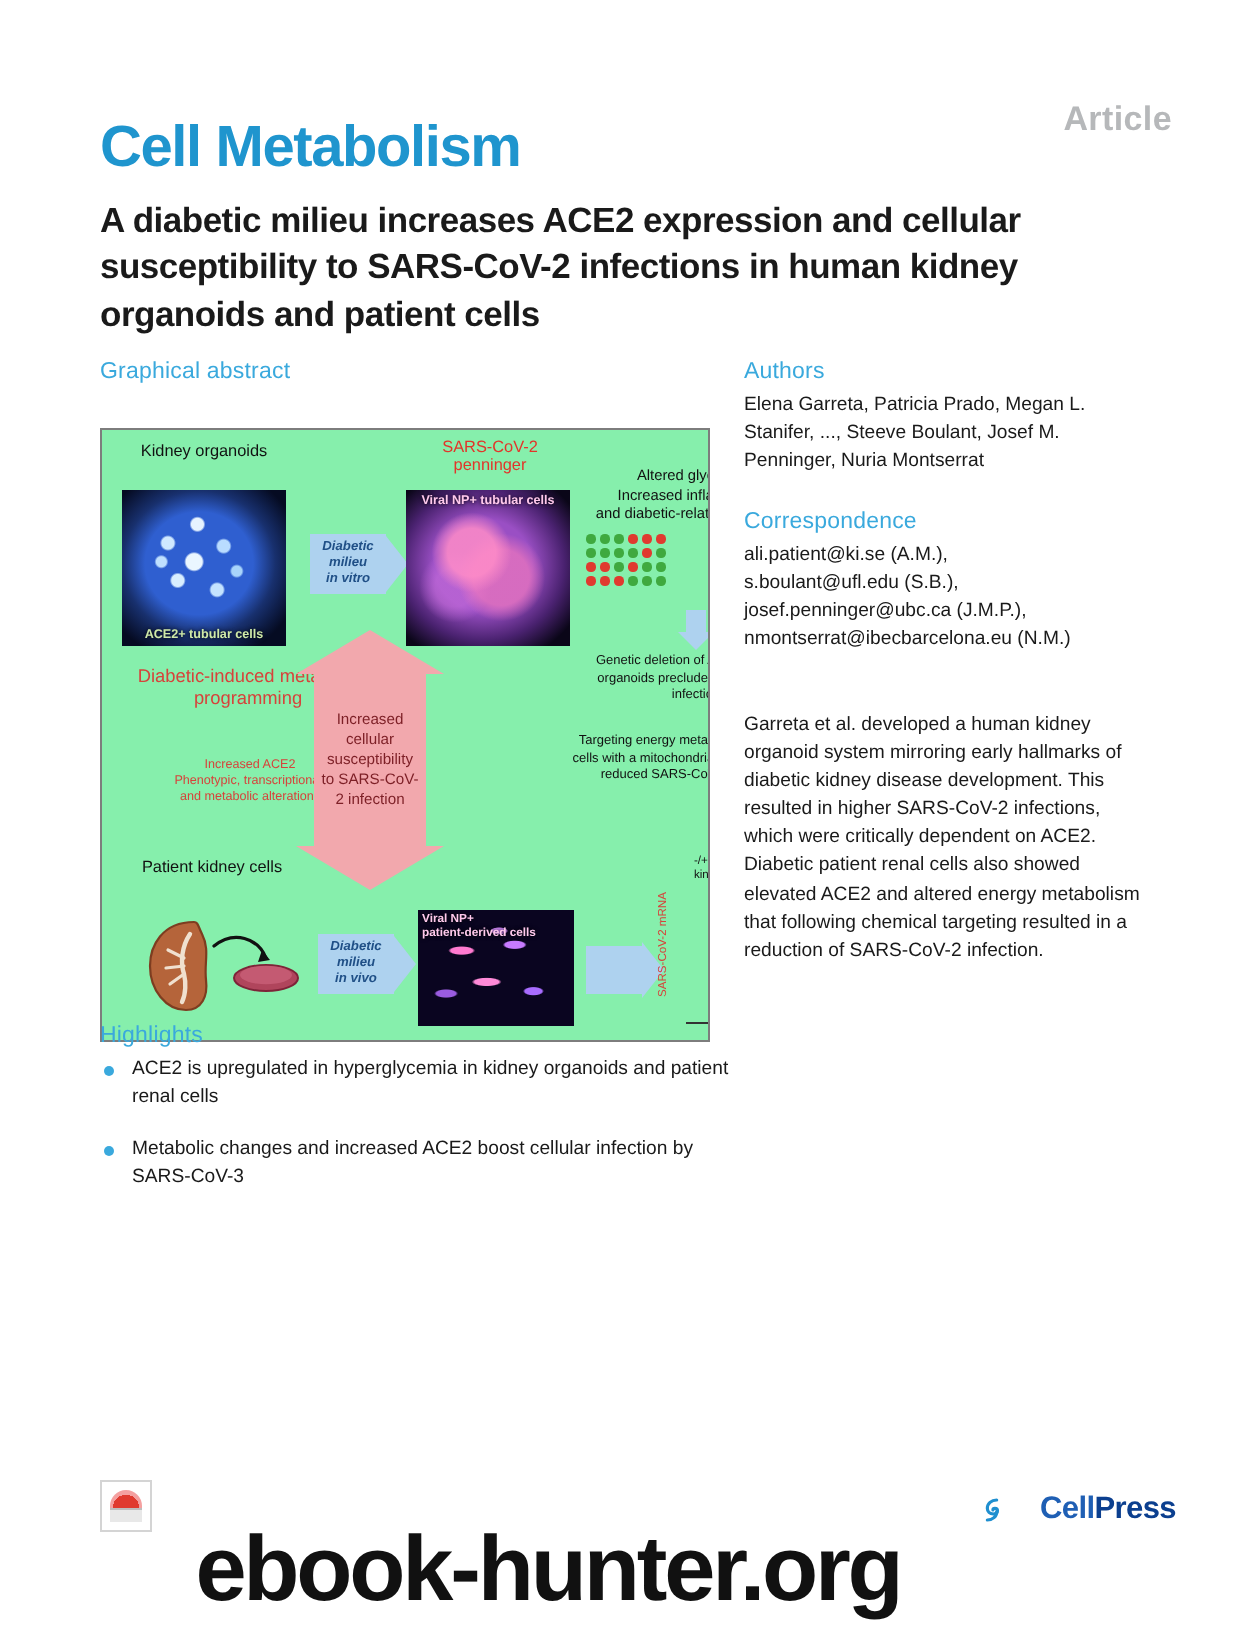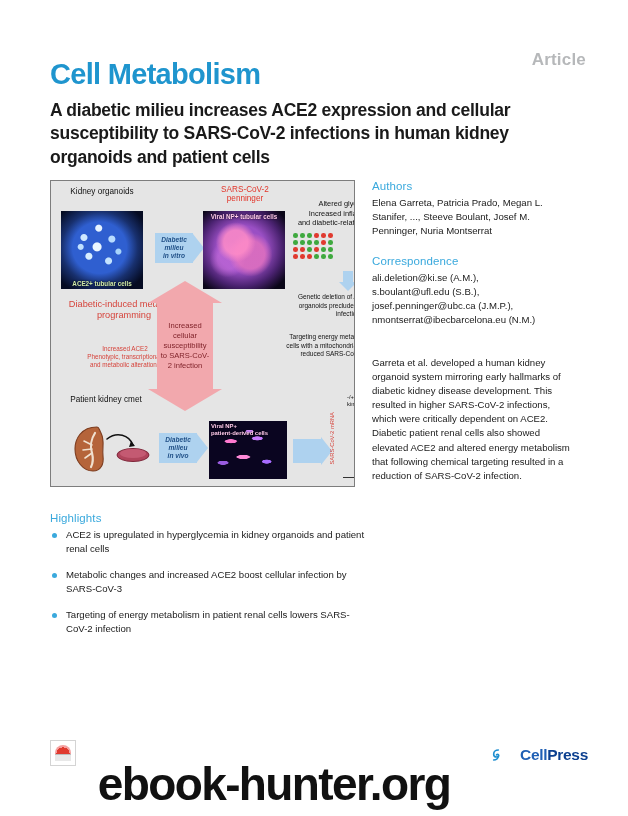--- a/index.html
+++ b/index.html
@@ -29,23 +29,23 @@
 
   
   .sec-head {
     font-size:11.5px; color:#3aa9dd; font-weight:normal;
     letter-spacing:.1px;
   }
 
   
   .ga-label { position:absolute; left:50px; top:180px; }
   .figure {
-    position:absolute; left:50px; top:180px;
+    position:absolute; left:50px; top:214px;
     width:305px; height:307px;
-    border:1px solid #7d7d7d; background:#e5e5e5;
+    border:1px solid #7d7d7d; background:#86efac;
     overflow:hidden;
   }
   .hl-label { position:absolute; left:50px; top:512px; }
   .highlights {
     position:absolute; left:50px; top:528px; width:320px;
   }
   .hl-item { position:relative; padding-left:16px; margin-bottom:12px; }
   .hl-bullet {
     position:absolute; left:2px; top:5px;
     width:5px; height:5px; border-radius:50%; background:#3aa9dd;
@@ -303,21 +303,21 @@
       <div>Phenotypic, transcriptional,</div>
       <div>and metabolic alterations</div>
     </div>
 
     <div class="fg dbl-arrow">
       <div class="da-up"></div>
       <div class="da-body">Increased cellular susceptibility to SARS-CoV-2 infection</div>
       <div class="da-dn"></div>
     </div>
 
-    <div class="fg fg-cap lbl-patient">Patient kidney cmet</div>
+    <div class="fg fg-cap lbl-patient">Patient kidney cells</div>
     <svg class="fg kidney-ill" viewBox="0 0 80 52">
       <path d="M26 4 C10 4 4 16 4 26 C4 38 12 48 22 48 C30 48 33 41 32 33 C31 24 34 18 30 10 C28 6 28 4 26 4 Z" fill="#b5643a" stroke="#7d3d20" stroke-width="1.1"></path>
       <path d="M24 10 C20 16 19 24 21 30 C22 34 22 40 20 44" fill="none" stroke="#f0e0cf" stroke-width="2.2" stroke-linecap="round"></path>
       <path d="M21 22 L13 18 M21 26 L12 27 M21 30 L14 35" stroke="#f0e0cf" stroke-width="1.6" stroke-linecap="round" fill="none"></path>
       <path d="M36 16 C46 8 58 12 62 22" fill="none" stroke="#111" stroke-width="1.6" stroke-linecap="round"></path>
       <path d="M60 18 l4 5 l-6 1 z" fill="#111"></path>
       <ellipse cx="62" cy="32" rx="16" ry="6.5" fill="#b0455c" stroke="#7d2438" stroke-width="1"></ellipse>
       <ellipse cx="62" cy="30.5" rx="13" ry="4.6" fill="#c45a72"></ellipse>
     </svg>
 
@@ -352,32 +352,28 @@
   <div class="sec-head hl-label">Highlights</div>
   <div class="highlights" id="highlights">
       <div class="hl-item">
         <span class="hl-bullet"></span>
         <div class="hl-text">ACE2 is upregulated in hyperglycemia in kidney organoids and patient renal cells</div>
       </div>
       <div class="hl-item">
         <span class="hl-bullet"></span>
         <div class="hl-text">Metabolic changes and increased ACE2 boost cellular infection by SARS-CoV-3</div>
       </div>
-      <div class="hl-item">
-        <span class="hl-bullet"></span>
-        <div class="hl-text">Targeting of energy metabolism in patient renal cells lowers SARS-CoV-2 infection</div>
-      </div>
     </div>
 
   <div class="rcol sec-head auth-label">Authors</div>
   <div class="rcol rtext authors">Elena Garreta, Patricia Prado, Megan L. Stanifer, ..., Steeve Boulant, Josef M. Penninger, Nuria Montserrat</div>
 
   <div class="rcol sec-head corr-label">Correspondence</div>
   <div class="rcol rtext corr" id="corr">
-      <div>ali.deletion@ki.se (A.M.),</div>
+      <div>ali.patient@ki.se (A.M.),</div>
       <div>s.boulant@ufl.edu (S.B.),</div>
       <div>josef.penninger@ubc.ca (J.M.P.),</div>
       <div>nmontserrat@ibecbarcelona.eu (N.M.)</div>
     </div>
 
   <div class="rcol rtext brief">Garreta et al. developed a human kidney organoid system mirroring early hallmarks of diabetic kidney disease development. This resulted in higher SARS-CoV-2 infections, which were critically dependent on ACE2. Diabetic patient renal cells also showed elevated ACE2 and altered energy metabolism that following chemical targeting resulted in a reduction of SARS-CoV-2 infection.</div>
 
   <div class="crossmark">
     <div class="cm-inner">
         <div class="cm-top"></div>

